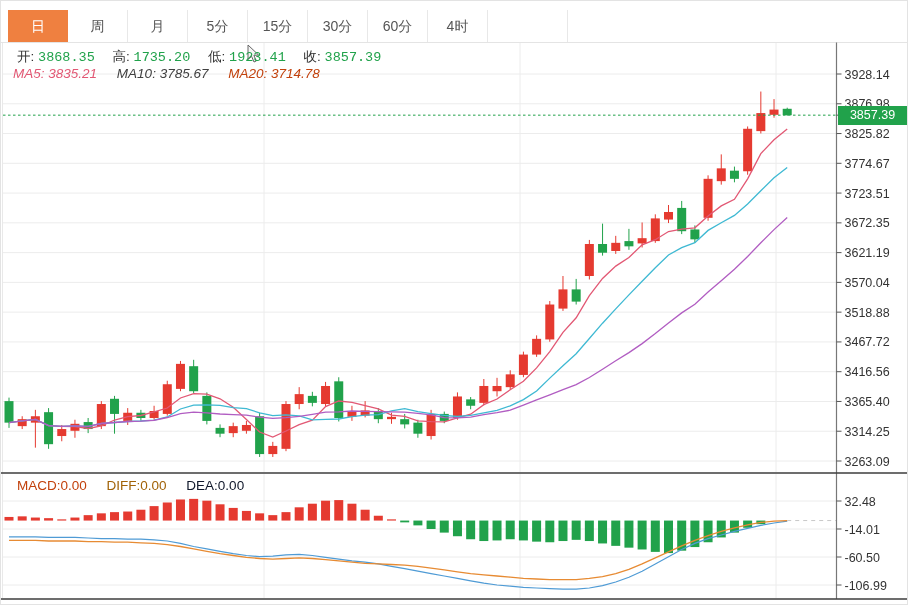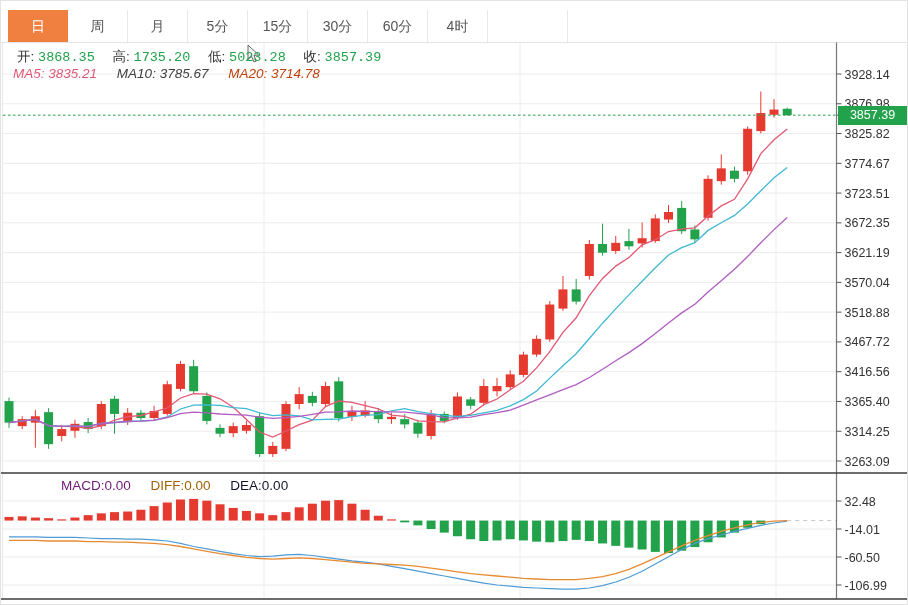--- a/index.html
+++ b/index.html
@@ -19,21 +19,21 @@
   .tab.spacer{width:80px;cursor:default;}
   .tabline{position:absolute;left:0;top:41px;width:908px;height:1px;background:#e4e4e4;}
   .inforow{position:absolute;left:16px;top:47px;font-size:13.5px;z-index:4;white-space:nowrap;}
   .inforow .lbl{color:#333;}
   .inforow .grp{margin-right:14px;}
   .marow{position:absolute;left:12px;top:65px;font-size:13.5px;z-index:4;white-space:nowrap;}
   .marow .grp{margin-right:16px;font-style:italic;}
   .macdrow{position:absolute;left:16px;top:477px;font-size:13.5px;z-index:4;white-space:nowrap;}
   .macdrow .grp{margin-right:16px;}
   .v-green{color:#21a24b;font-family:Liberation Mono, monospace;} .v-pink{color:#e25874;} .v-cyan{color:#404040;}
-  .v-purple{color:#c2410c;} .v-red{color:#701a75;margin-left:44px;} .v-blue{color:#a16207;} .v-orange{color:#0f172a;}
+  .v-purple{color:#c2410c;} .v-red{color:#c2410c;} .v-blue{color:#a16207;} .v-orange{color:#0f172a;}
   .badge{
     position:absolute;left:837px;top:105px;width:69px;height:19px;z-index:6;
     background:#21a24b;color:#fff;font-size:12.5px;line-height:19px;text-align:center;
   }
   svg{position:absolute;left:0;top:0;z-index:2;}
   .ticklabel{font-size:12.5px;fill:#333;}
 </style>
 </head>
 <body>
 
@@ -51,21 +51,21 @@
     <div class="tab spacer"></div>
   </div>
   <div class="tabline"></div>
 
   <div class="inforow">
     <span class="grp"><span class="lbl">开:</span>
     <span class="v-green">3868.35</span></span>
     <span class="grp"><span class="lbl">高:</span>
     <span class="v-green">1735.20</span></span>
     <span class="grp"><span class="lbl">低:</span>
-    <span class="v-green">5023.28</span></span>
+    <span class="v-green">1923.41</span></span>
     <span class="grp"><span class="lbl">收:</span>
     <span class="v-green">3857.39</span></span>
   </div>
 
   <div class="marow">
     <span class="grp v-pink"><span>MA5:</span>
     <span>3835.21</span></span>
     <span class="grp v-cyan"><span>MA10:</span>
     <span>3785.67</span></span>
     <span class="grp v-purple"><span>MA20:</span>

